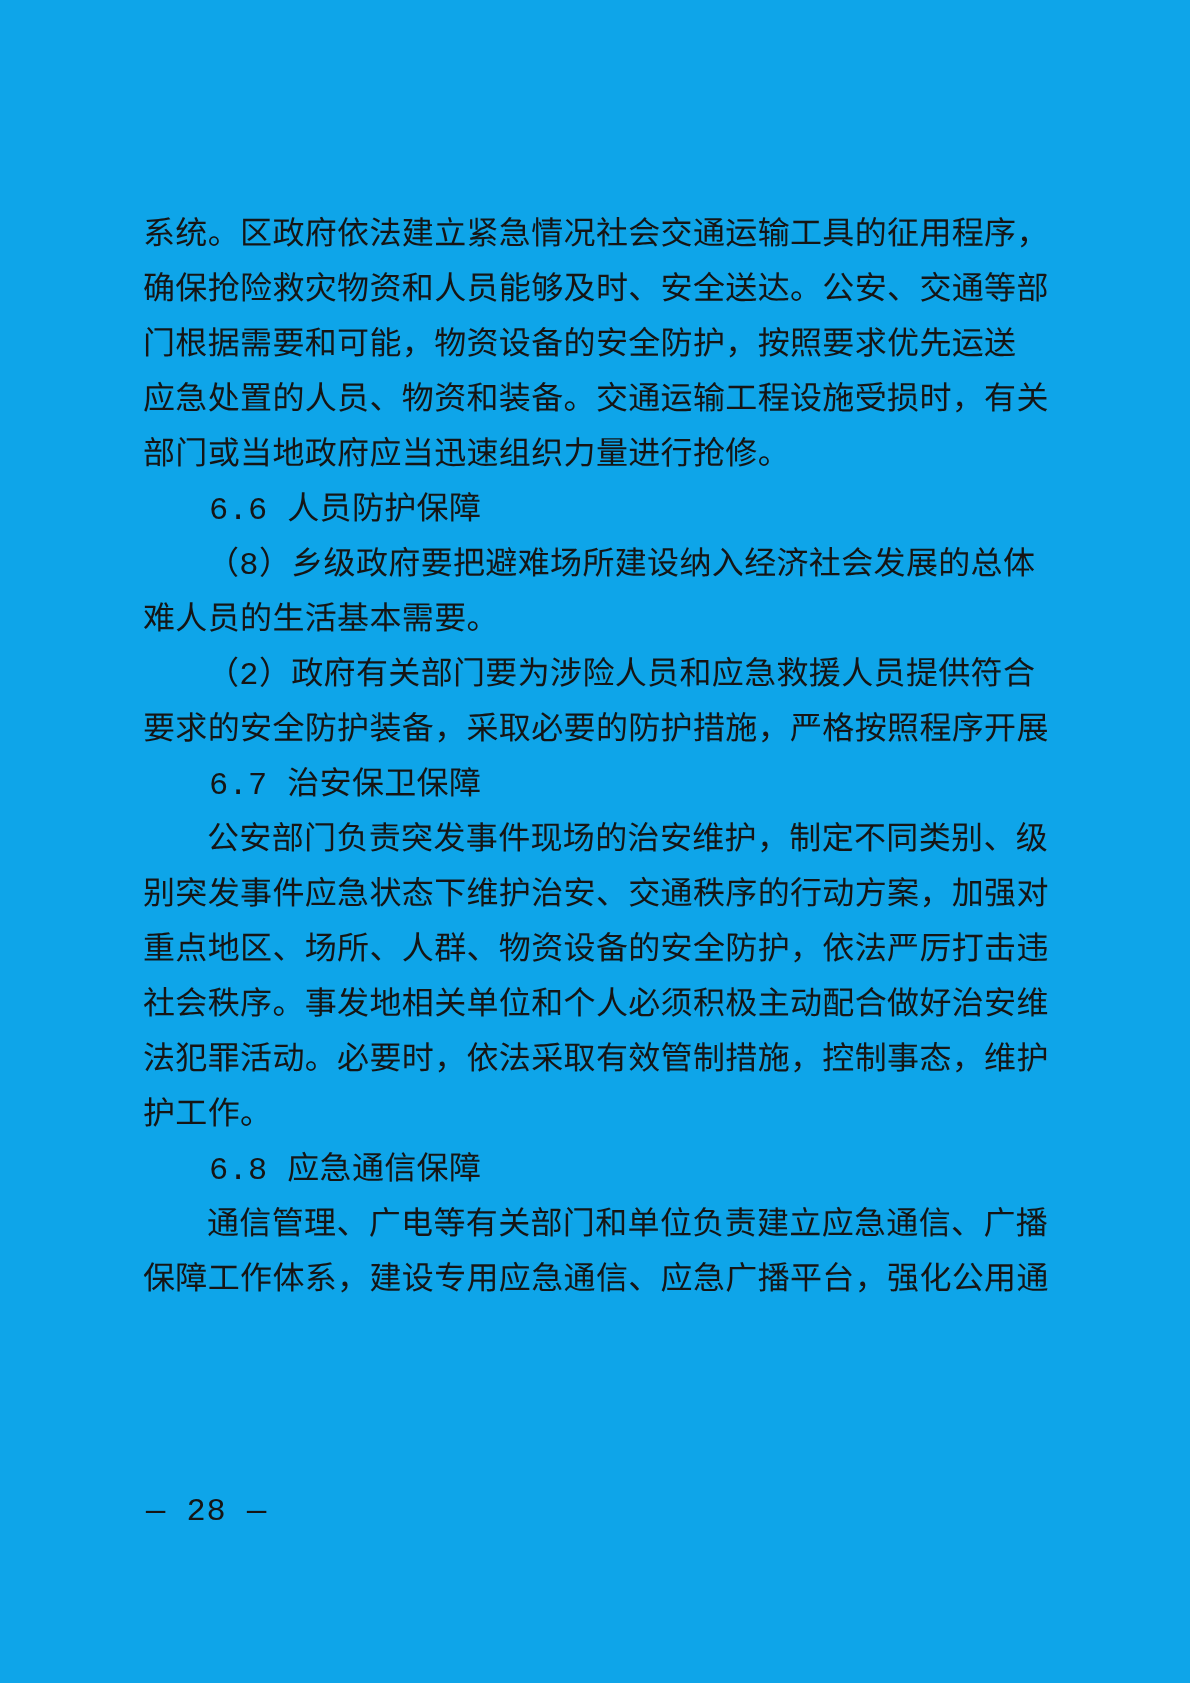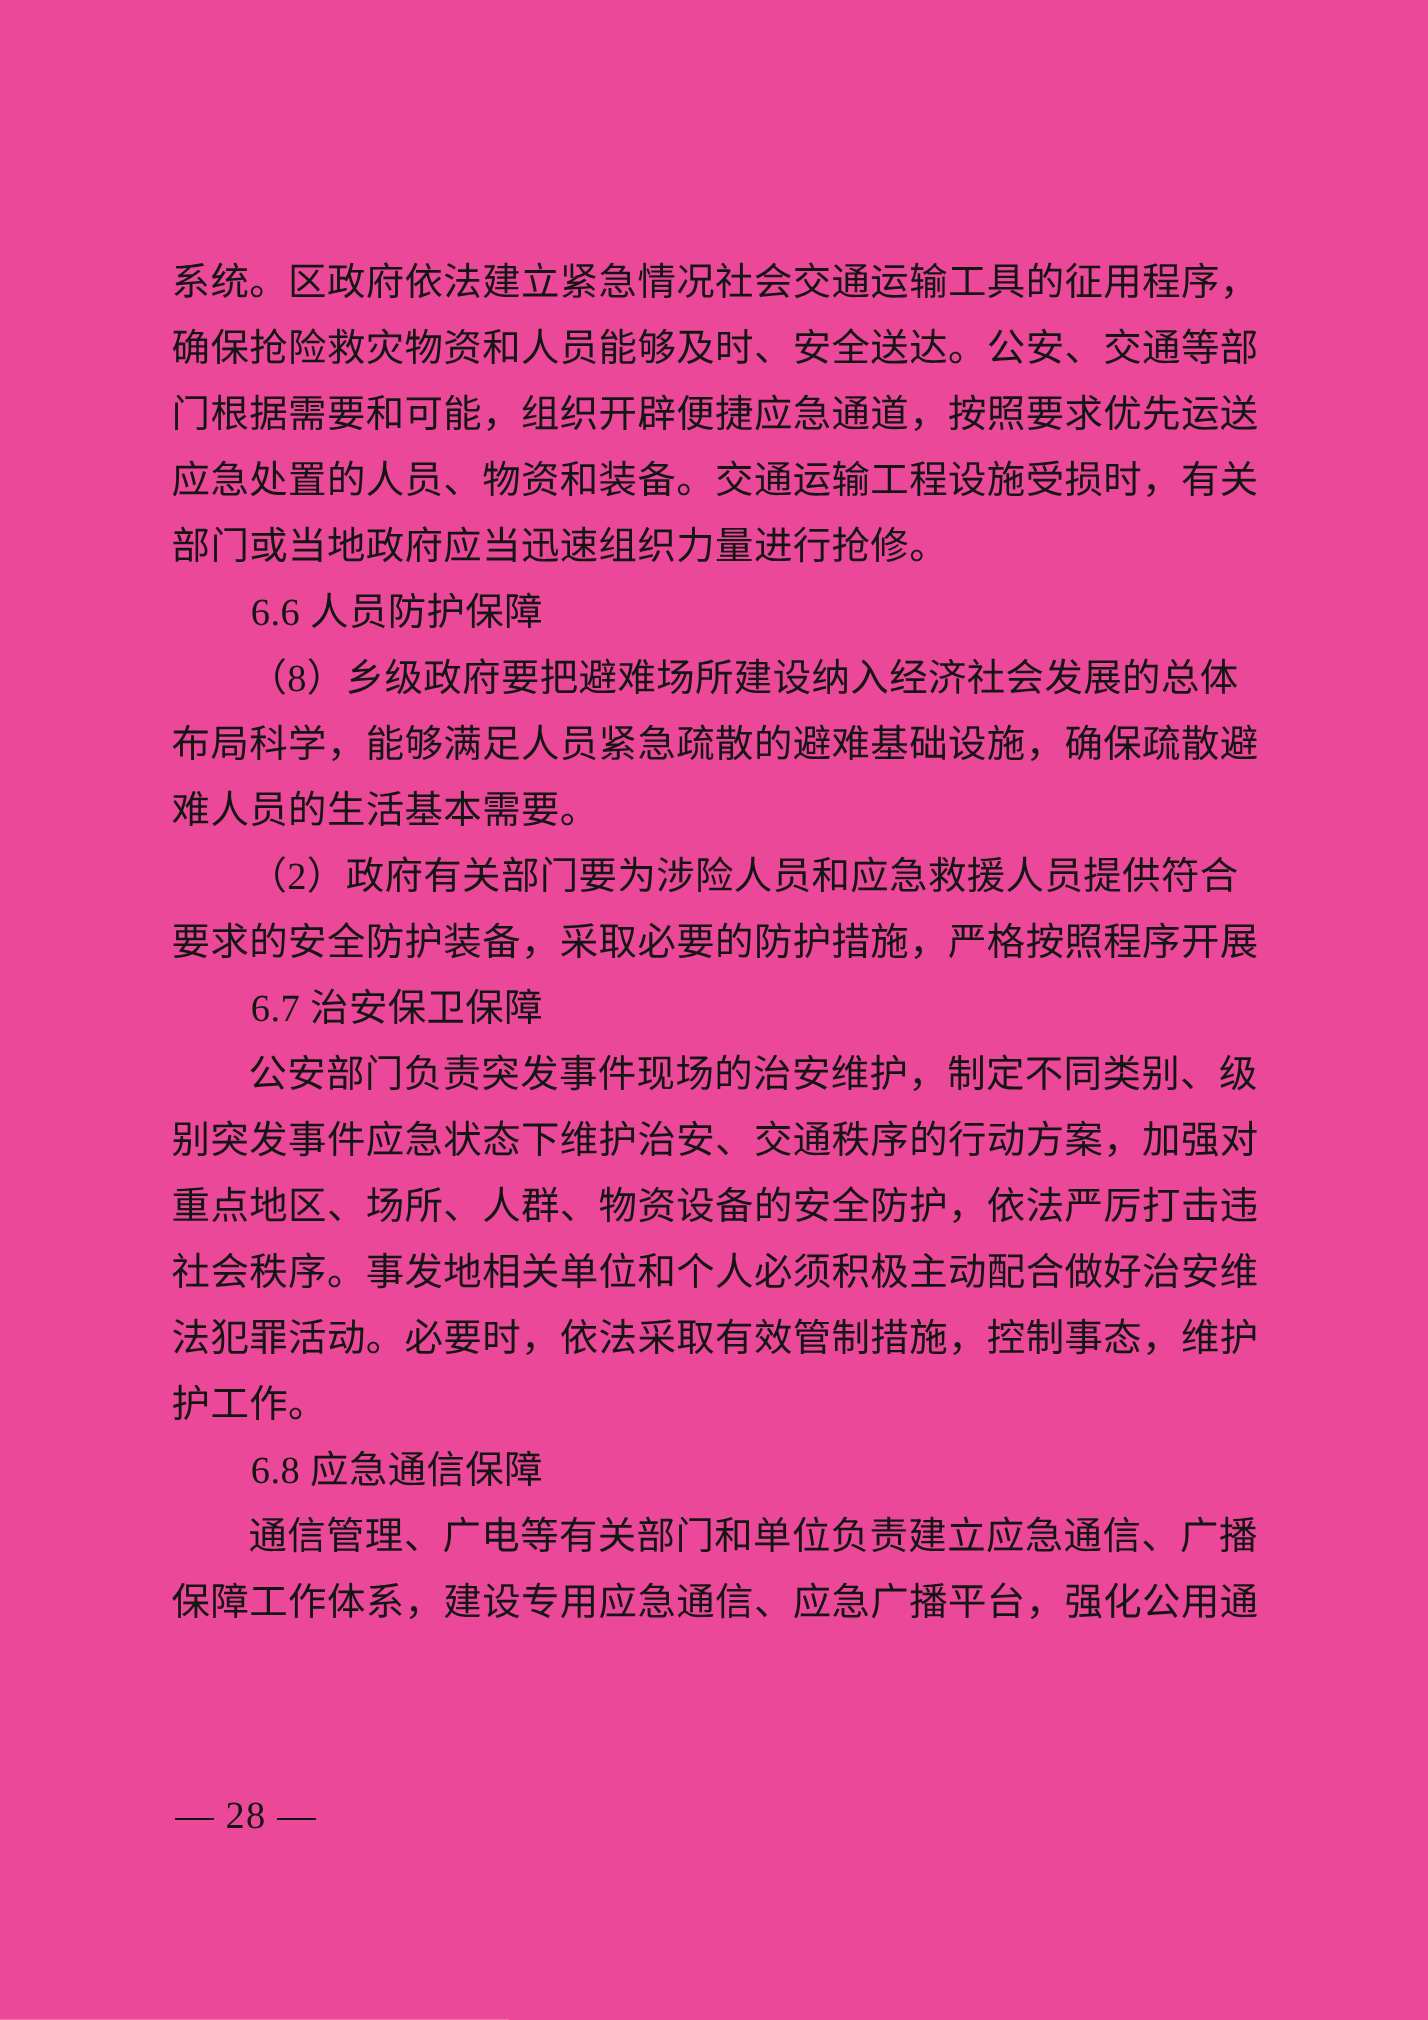--- a/index.html
+++ b/index.html
@@ -10,21 +10,22 @@
     width: 1190px;
     height: 1683px;
     background: #ffffff;
     position: relative;
     overflow: hidden;
     font-family: "Liberation Serif", serif;
   }
   .page {
     position: absolute;
     inset: 0;
-    background: #ec4899;
+    background: #0ea5e9;
+    font-family: Liberation Mono, monospace;
   }
   .text-column {
     position: absolute;
     left: 143px;
     top: 208px;
     width: 908px;
     color: #151515;
   }
   .line {
     font-size: 32px;
@@ -52,26 +53,25 @@
     white-space: nowrap;
   }
 </style>
 </head>
 <body>
 
 <div class="page">
   <div class="text-column">
     <div class="line">系统。区政府依法建立紧急情况社会交通运输工具的征用程序，</div>
     <div class="line">确保抢险救灾物资和人员能够及时、安全送达。公安、交通等部</div>
-    <div class="line">门根据需要和可能，组织开辟便捷应急通道，按照要求优先运送</div>
+    <div class="line">门根据需要和可能，物资设备的安全防护，按照要求优先运送</div>
     <div class="line">应急处置的人员、物资和装备。交通运输工程设施受损时，有关</div>
     <div class="line">部门或当地政府应当迅速组织力量进行抢修。</div>
     <div class="line line--heading">6.6 人员防护保障</div>
     <div class="line line--indent">（8）乡级政府要把避难场所建设纳入经济社会发展的总体</div>
-    <div class="line">布局科学，能够满足人员紧急疏散的避难基础设施，确保疏散避</div>
     <div class="line">难人员的生活基本需要。</div>
     <div class="line line--indent">（2）政府有关部门要为涉险人员和应急救援人员提供符合</div>
     <div class="line">要求的安全防护装备，采取必要的防护措施，严格按照程序开展</div>
     <div class="line line--heading">6.7 治安保卫保障</div>
     <div class="line line--indent">公安部门负责突发事件现场的治安维护，制定不同类别、级</div>
     <div class="line">别突发事件应急状态下维护治安、交通秩序的行动方案，加强对</div>
     <div class="line">重点地区、场所、人群、物资设备的安全防护，依法严厉打击违</div>
     <div class="line">社会秩序。事发地相关单位和个人必须积极主动配合做好治安维</div>
     <div class="line">法犯罪活动。必要时，依法采取有效管制措施，控制事态，维护</div>
     <div class="line">护工作。</div>

